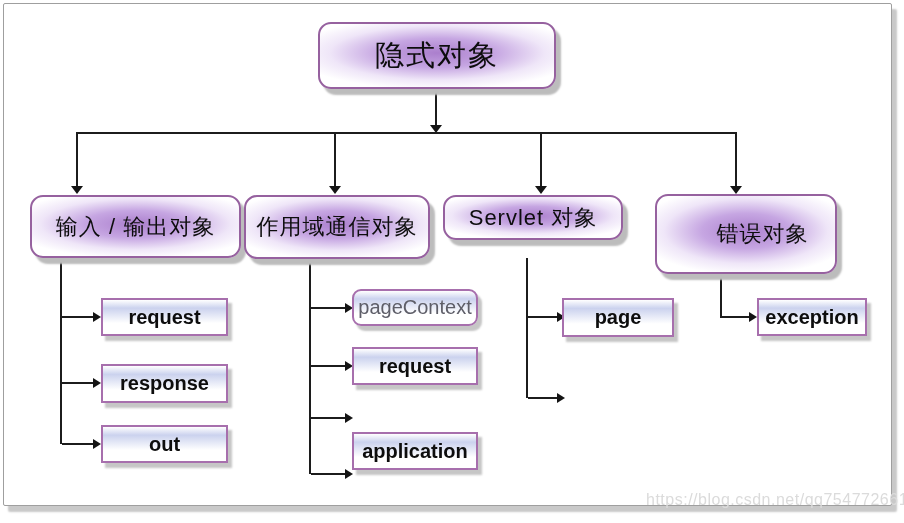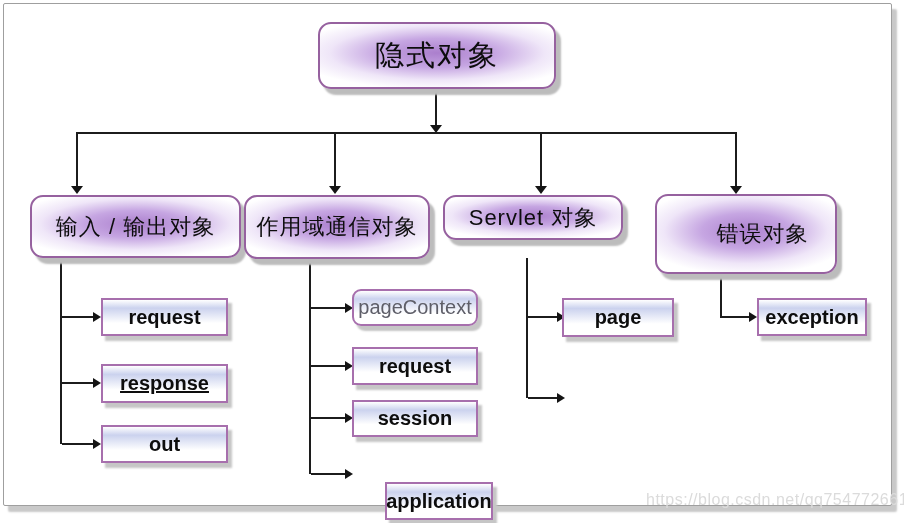--- a/index.html
+++ b/index.html
@@ -76,37 +76,36 @@
 
   <div class="vline" style="left:60px; top:258px; height:186px;"></div>
   <div class="hline" style="left:62px; top:316px; width:31px;"></div>
   <div class="arr-right" style="left:93px; top:312px;"></div>
   <div class="hline" style="left:62px; top:382px; width:31px;"></div>
   <div class="arr-right" style="left:93px; top:378px;"></div>
   <div class="hline" style="left:62px; top:443px; width:31px;"></div>
   <div class="arr-right" style="left:93px; top:439px;"></div>
 
   <div class="node leaf" style="left:101px; top:298px; width:127px; height:38px;">request</div>
-  <div class="node leaf" style="left:101px; top:364px; width:127px; height:39px;text-decoration:underline;">response</div>
+  <div class="node leaf" style="left:101px; top:364px; width:127px; height:39px;">response</div>
   <div class="node leaf" style="left:101px; top:425px; width:127px; height:38px;">out</div>
 
   <div class="vline" style="left:309px; top:258px; height:216px;"></div>
   <div class="hline" style="left:311px; top:307px; width:34px;"></div>
   <div class="arr-right" style="left:345px; top:303px;"></div>
   <div class="hline" style="left:311px; top:365px; width:34px;"></div>
   <div class="arr-right" style="left:345px; top:361px;"></div>
   <div class="hline" style="left:311px; top:417px; width:34px;"></div>
   <div class="arr-right" style="left:345px; top:413px;"></div>
   <div class="hline" style="left:311px; top:473px; width:34px;"></div>
   <div class="arr-right" style="left:345px; top:469px;"></div>
 
   <div class="node leaf muted" style="left:352px; top:289px; width:126px; height:37px;">pageContext</div>
   <div class="node leaf" style="left:352px; top:347px; width:126px; height:38px;">request</div>
-  <div class="node leaf" style="left:352px; top:400px; width:126px; height:37px;">session</div>
-  <div class="node leaf" style="left:352px; top:482px; width:108px; height:38px;margin-left:33px;">application</div>
+  <div class="node leaf" style="left:352px; top:432px; width:126px; height:38px;">application</div>
 
   <div class="vline" style="left:526px; top:258px; height:140px;"></div>
   <div class="hline" style="left:528px; top:316px; width:29px;"></div>
   <div class="arr-right" style="left:557px; top:312px;"></div>
   <div class="hline" style="left:528px; top:397px; width:29px;"></div>
   <div class="arr-right" style="left:557px; top:393px;"></div>
 
   <div class="node leaf" style="left:562px; top:298px; width:112px; height:39px;">page</div>
 
   <div class="vline" style="left:720px; top:258px; height:60px;"></div>

